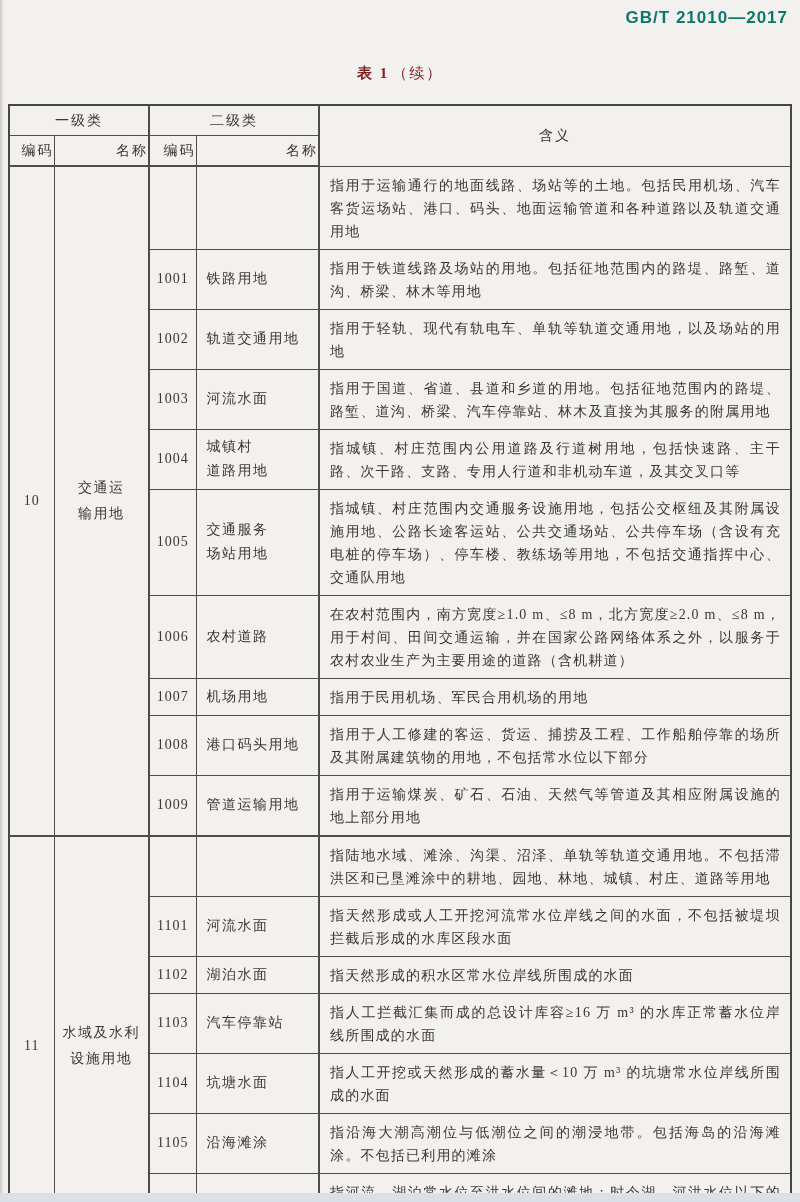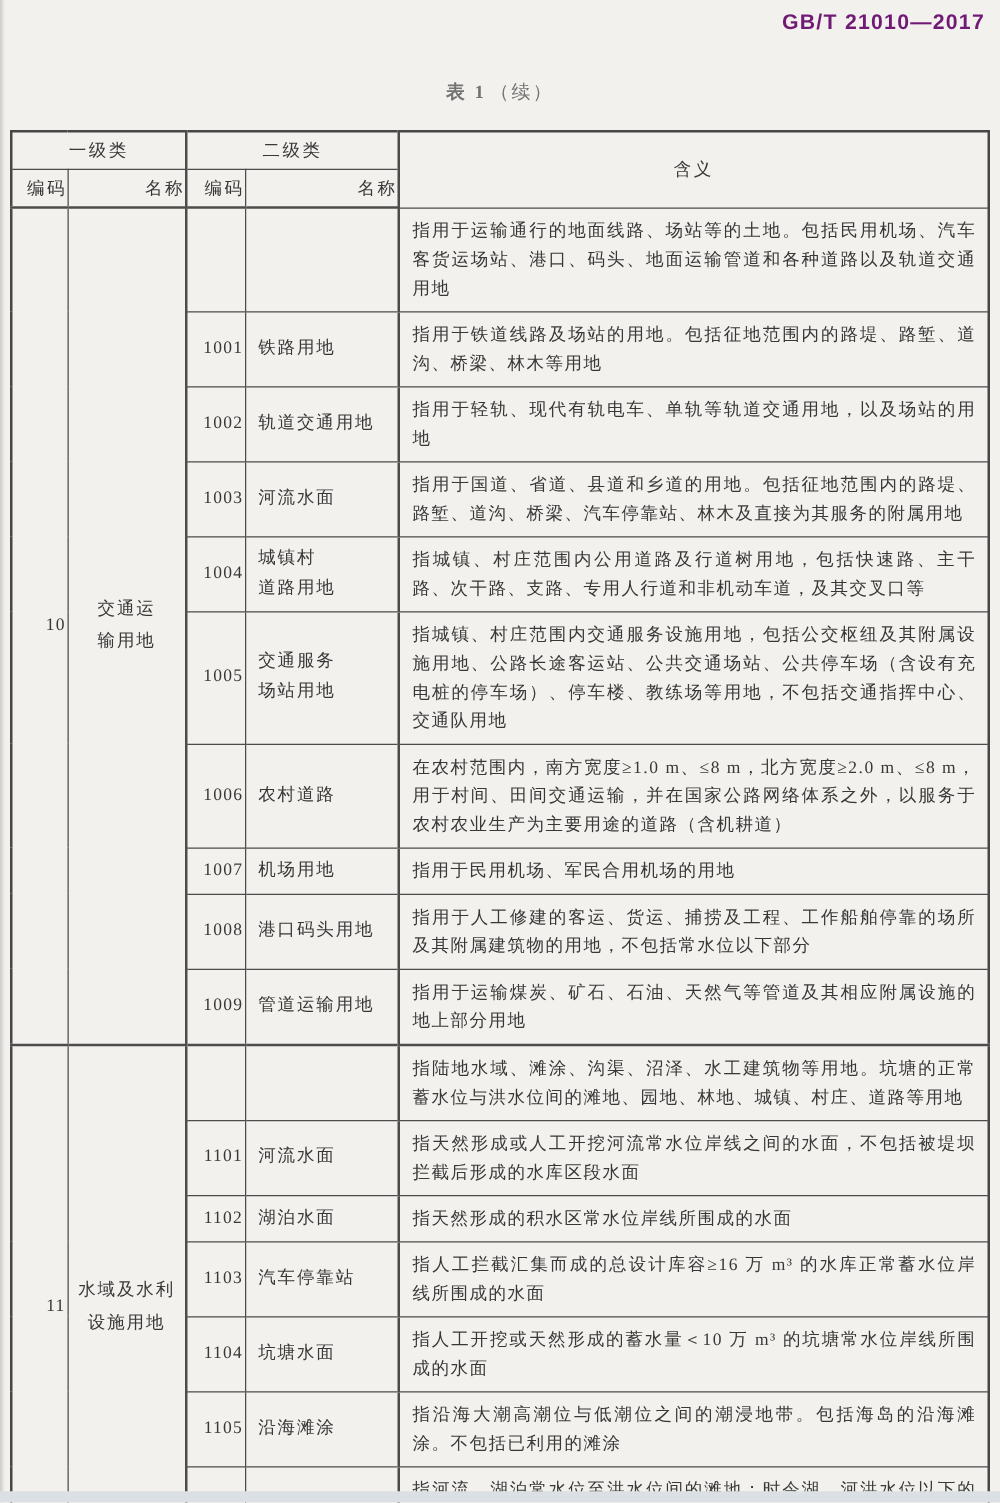--- a/index.html
+++ b/index.html
@@ -14,25 +14,25 @@
     background:linear-gradient(to right, rgba(70,70,70,.22), rgba(70,70,70,0));
     pointer-events:none;
   }
   .bottom-strip{
     position:absolute;left:0;bottom:0;width:100%;height:9px;
     background:#dbe0e4;
   }
   .doc-number{
     position:absolute;top:8px;right:12px;
     font-family:"Liberation Sans","DejaVu Sans",sans-serif;
-    font-weight:bold;font-size:17px;letter-spacing:1px;color:#701a75;
+    font-weight:bold;font-size:17px;letter-spacing:1px;color:#0f766e;
   }
   .table-title{
     position:absolute;top:64px;left:0;width:100%;text-align:center;
-    font-size:15px;letter-spacing:2px;color:#737373;
+    font-size:15px;letter-spacing:2px;color:#7f1d1d;
   }
   .table-title .bold{font-weight:bold;margin-right:3px;}
   table.land{
     position:absolute;top:104px;left:8px;width:782px;
     border-collapse:collapse;table-layout:fixed;
     border:2px solid #474747;
   }
   .land th,.land td{
     border:1px solid #4c4c4c;
     font-size:14px;font-weight:normal;color:#383838;
@@ -40,21 +40,21 @@
   }
   .land thead th{
     height:29px;text-align:center;vertical-align:middle;
     letter-spacing:2px;padding:0;
   }
   .land .hrow2 th{border-bottom-width:2px;text-align:right;}
   .meaning-h{border-bottom-width:2px;}
   .sep{border-right-width:2px !important;margin-top:40px;}
   .section-start td{border-top-width:2px;}
   .c-code{
-    text-align:right;vertical-align:middle;
+    text-align:center;vertical-align:middle;
     letter-spacing:1px;padding:1px;
   }
   .c-name{
     text-align:left;vertical-align:middle;
     padding:4px 0 4px 10px;line-height:24px;letter-spacing:1.5px;
   }
   .l1name{
     text-align:center;vertical-align:middle;
     padding:8px;line-height:26px;letter-spacing:1.5px;
   }
@@ -146,21 +146,21 @@
       <tr>
         <td class="c-code">1009</td>
         <td class="c-name sep">管道运输用地</td>
         <td class="c-meaning">指用于运输煤炭、矿石、石油、天然气等管道及其相应附属设施的地上部分用地</td>
       </tr>
       <tr class="section-start">
         <td class="c-code" rowspan="7">11</td>
         <td class="l1name sep" rowspan="7">水域及水利<br>设施用地</td>
         <td class="c-code"></td>
         <td class="c-name sep"></td>
-        <td class="c-meaning">指陆地水域、滩涂、沟渠、沼泽、水工建筑物等用地。坑塘的正常蓄水位与洪水位间的滩地、园地、林地、城镇、村庄、道路等用地</td>
+        <td class="c-meaning">指陆地水域、滩涂、沟渠、沼泽、单轨等轨道交通用地。不包括滞洪区和已垦滩涂中的耕地、园地、林地、城镇、村庄、道路等用地</td>
       </tr>
       <tr>
         <td class="c-code">1101</td>
         <td class="c-name sep">河流水面</td>
         <td class="c-meaning">指天然形成或人工开挖河流常水位岸线之间的水面，不包括被堤坝拦截后形成的水库区段水面</td>
       </tr>
       <tr>
         <td class="c-code">1102</td>
         <td class="c-name sep">湖泊水面</td>
         <td class="c-meaning">指天然形成的积水区常水位岸线所围成的水面</td>

